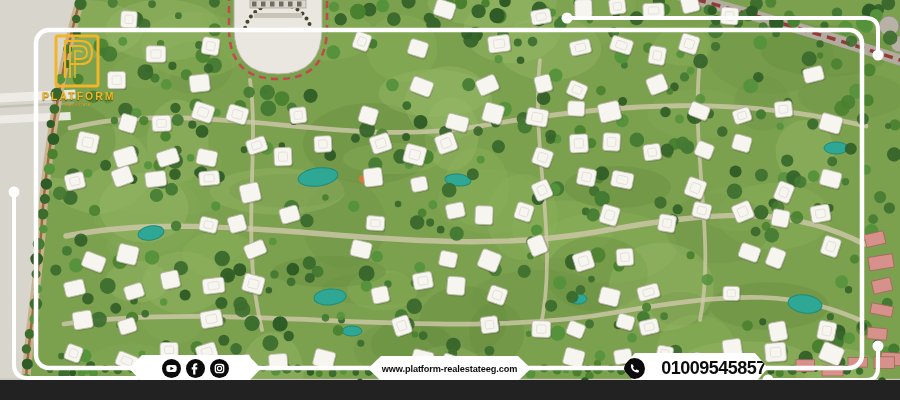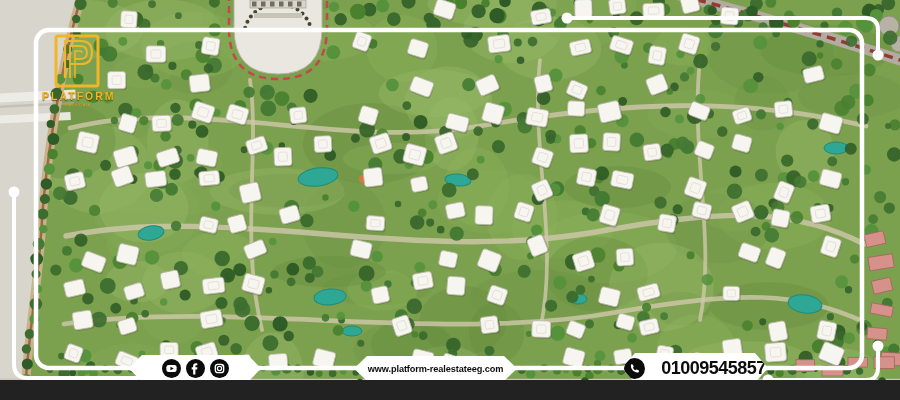--- a/index.html
+++ b/index.html
@@ -23,21 +23,21 @@
     text-shadow:0 1px 0 rgba(60,40,0,.5);
   }
 
   
   .banner{
     position:absolute;background:#ffffff;display:flex;align-items:center;justify-content:center;
     clip-path:polygon(0 50%,13px 0,calc(100% - 13px) 0,100% 50%,calc(100% - 13px) 100%,13px 100%);
     z-index:30;color:#0d0d0d;white-space:nowrap;
   }
   .banner-social{left:129px;top:355px;width:132px;height:27px;gap:5px;}
-  .banner-website{left:354px;top:356px;width:163px;height:25px;font-size:9.2px;font-weight:bold;letter-spacing:-.1px;}
+  .banner-website{left:368px;top:356px;width:163px;height:25px;font-size:9.2px;font-weight:bold;letter-spacing:-.1px;}
   .banner-phone{left:622px;top:353px;width:146px;height:30px;gap:16px;font-size:18px;font-weight:bold;letter-spacing:-.5px;}
   .soc-icon{display:block;}
 </style>
 </head>
 <body>
 
 <div class="stage">
 
   <svg id="scene" class="layer" viewBox="0 0 900 400">
       <rect x="0" y="0" width="900" height="400" fill="#7ca14e"></rect>

